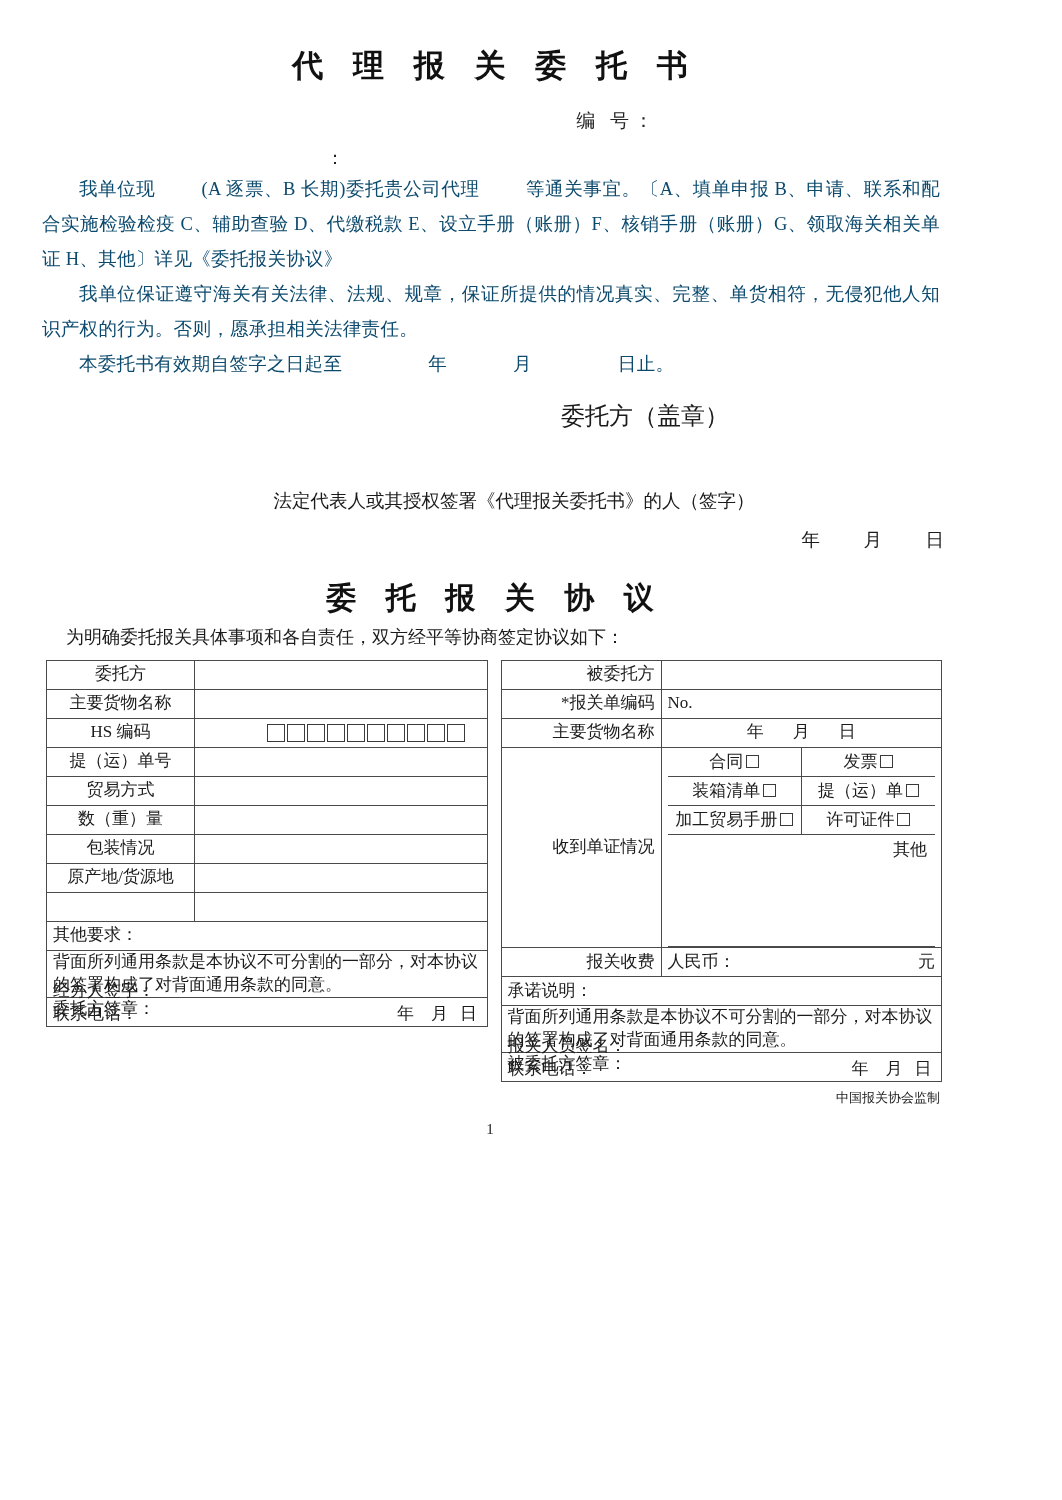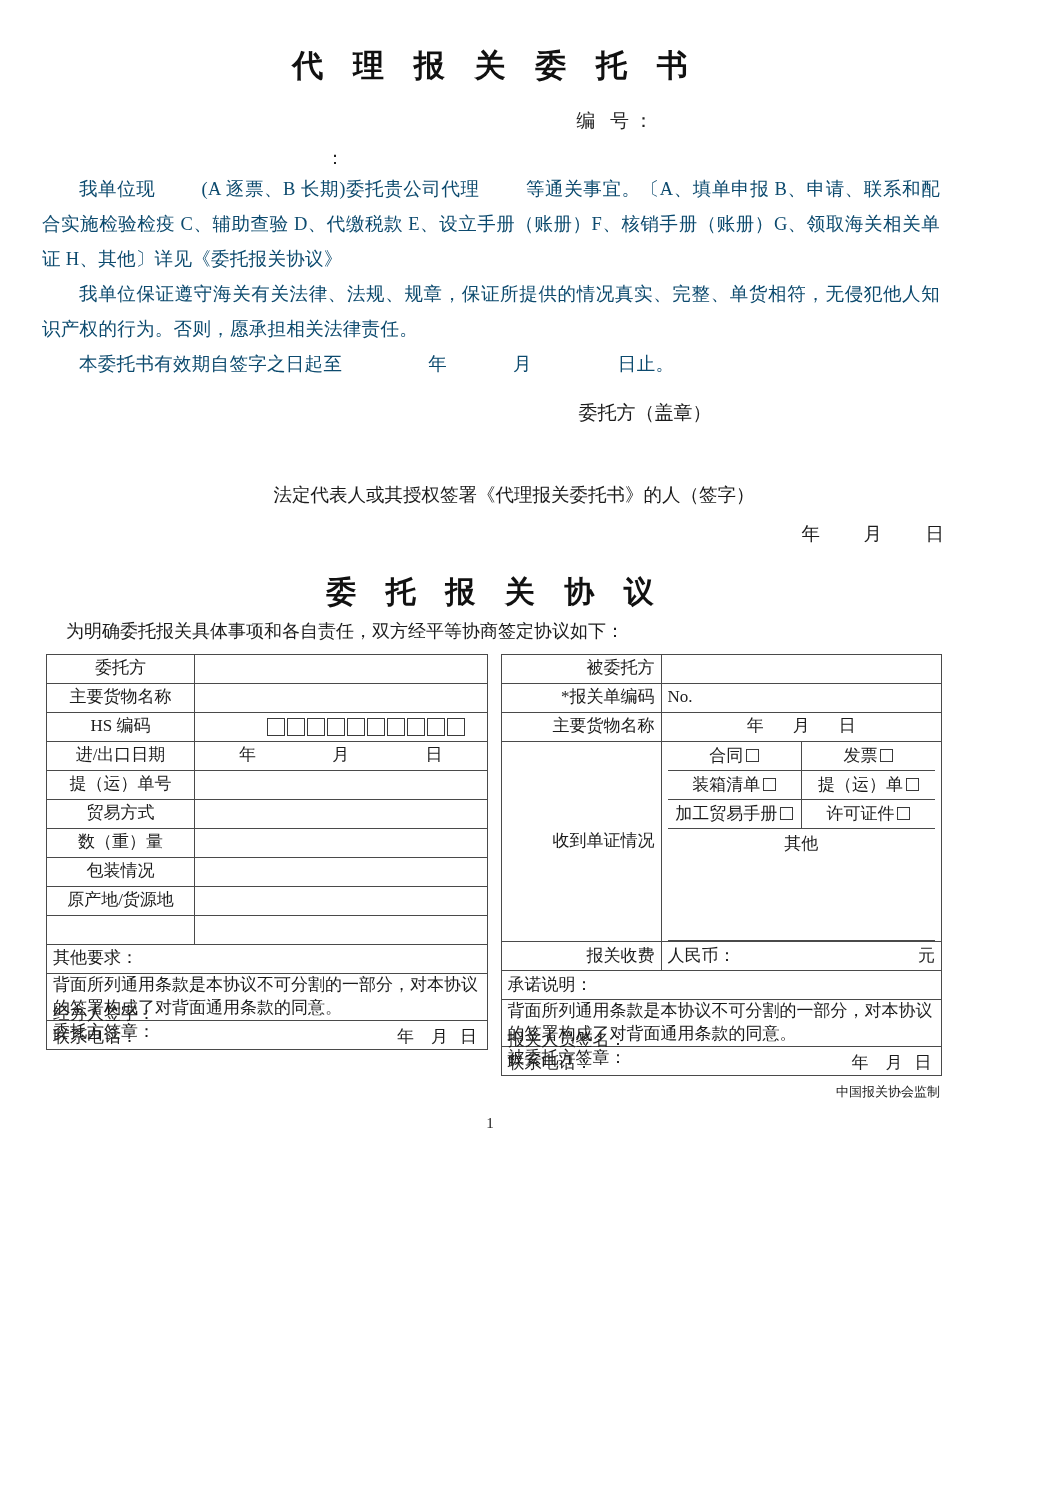--- a/index.html
+++ b/index.html
@@ -54,21 +54,21 @@
     letter-spacing: 0.3px;
     color: #0c4a6e;
   }
   .para.indent { text-indent: 2em; }
   .gap-md { display: inline-block; width: 46px; }
   .gap-lg { display: inline-block; width: 66px; }
   .gap-xl { display: inline-block; width: 86px; }
 
   .sign-party {
     text-align: center;
-    font-size: 19px;
+    font-size: 24px;
     margin-top: 18px;
     padding-left: 310px;
     color: #1b1b1b;
   }
   .legal-rep {
     text-align: center;
     font-size: 18.5px;
     margin-top: 56px;
     padding-left: 48px;
     color: #1b1b1b;
@@ -148,21 +148,21 @@
   table.sub td {
     border: 1px solid #4a4a4a;
     height: 29px;
     text-align: center;
     font-size: 17px;
     padding: 0 4px;
   }
   table.sub td.no-top { border-top: 0; }
   table.sub td.no-left { border-left: 0; }
   table.sub td.no-right { border-right: 0; }
-  table.sub td.other-cell { text-align: center; vertical-align: top; padding: 4px 8px; height: 112px; margin-left: 45px; }
+  table.sub td.other-cell { text-align: right; vertical-align: top; padding: 4px 8px; height: 112px; margin-left: 45px; }
 
   td.blank-row { height: 29px; }
   td.other-req { height: 188px; vertical-align: top; padding: 7px 10px; text-align: left; }
   td.general-terms { height: 62px; vertical-align: top; padding: 7px 10px 7px 12px; text-align: left; line-height: 30px; }
   td.seal-box { height: 152px; vertical-align: top; padding: 7px 10px; text-align: left; position: relative; }
 
   .seal-inner { position: relative; height: 100%; }
   .seal-bottom { position: absolute; left: 0; bottom: 0; width: 100%; }
   .row-line { display: flex; justify-content: space-between; align-items: baseline; }
   .row-line .dt span { display: inline-block; width: 34px; text-align: center; }
@@ -233,30 +233,20 @@
                 <i></i>
                   <i></i>
                   <i></i>
                   <i></i>
                   <i></i>
                   <i></i>
                   <i></i>
                   <i></i>
                   <i></i>
                   <i></i>
-              </span>
-            </td>
-          </tr>
-          <tr>
-            <td class="lbl">进/出口日期</td>
-            <td class="val-c">
-              <span class="date-cells">
-                <span>年</span>
-                  <span>月</span>
-                  <span>日</span>
               </span>
             </td>
           </tr>
           <tr>
             <td class="lbl">提（运）单号</td>
             <td class="val"></td>
           </tr>
           <tr>
             <td class="lbl">贸易方式</td>
             <td class="val"></td>

